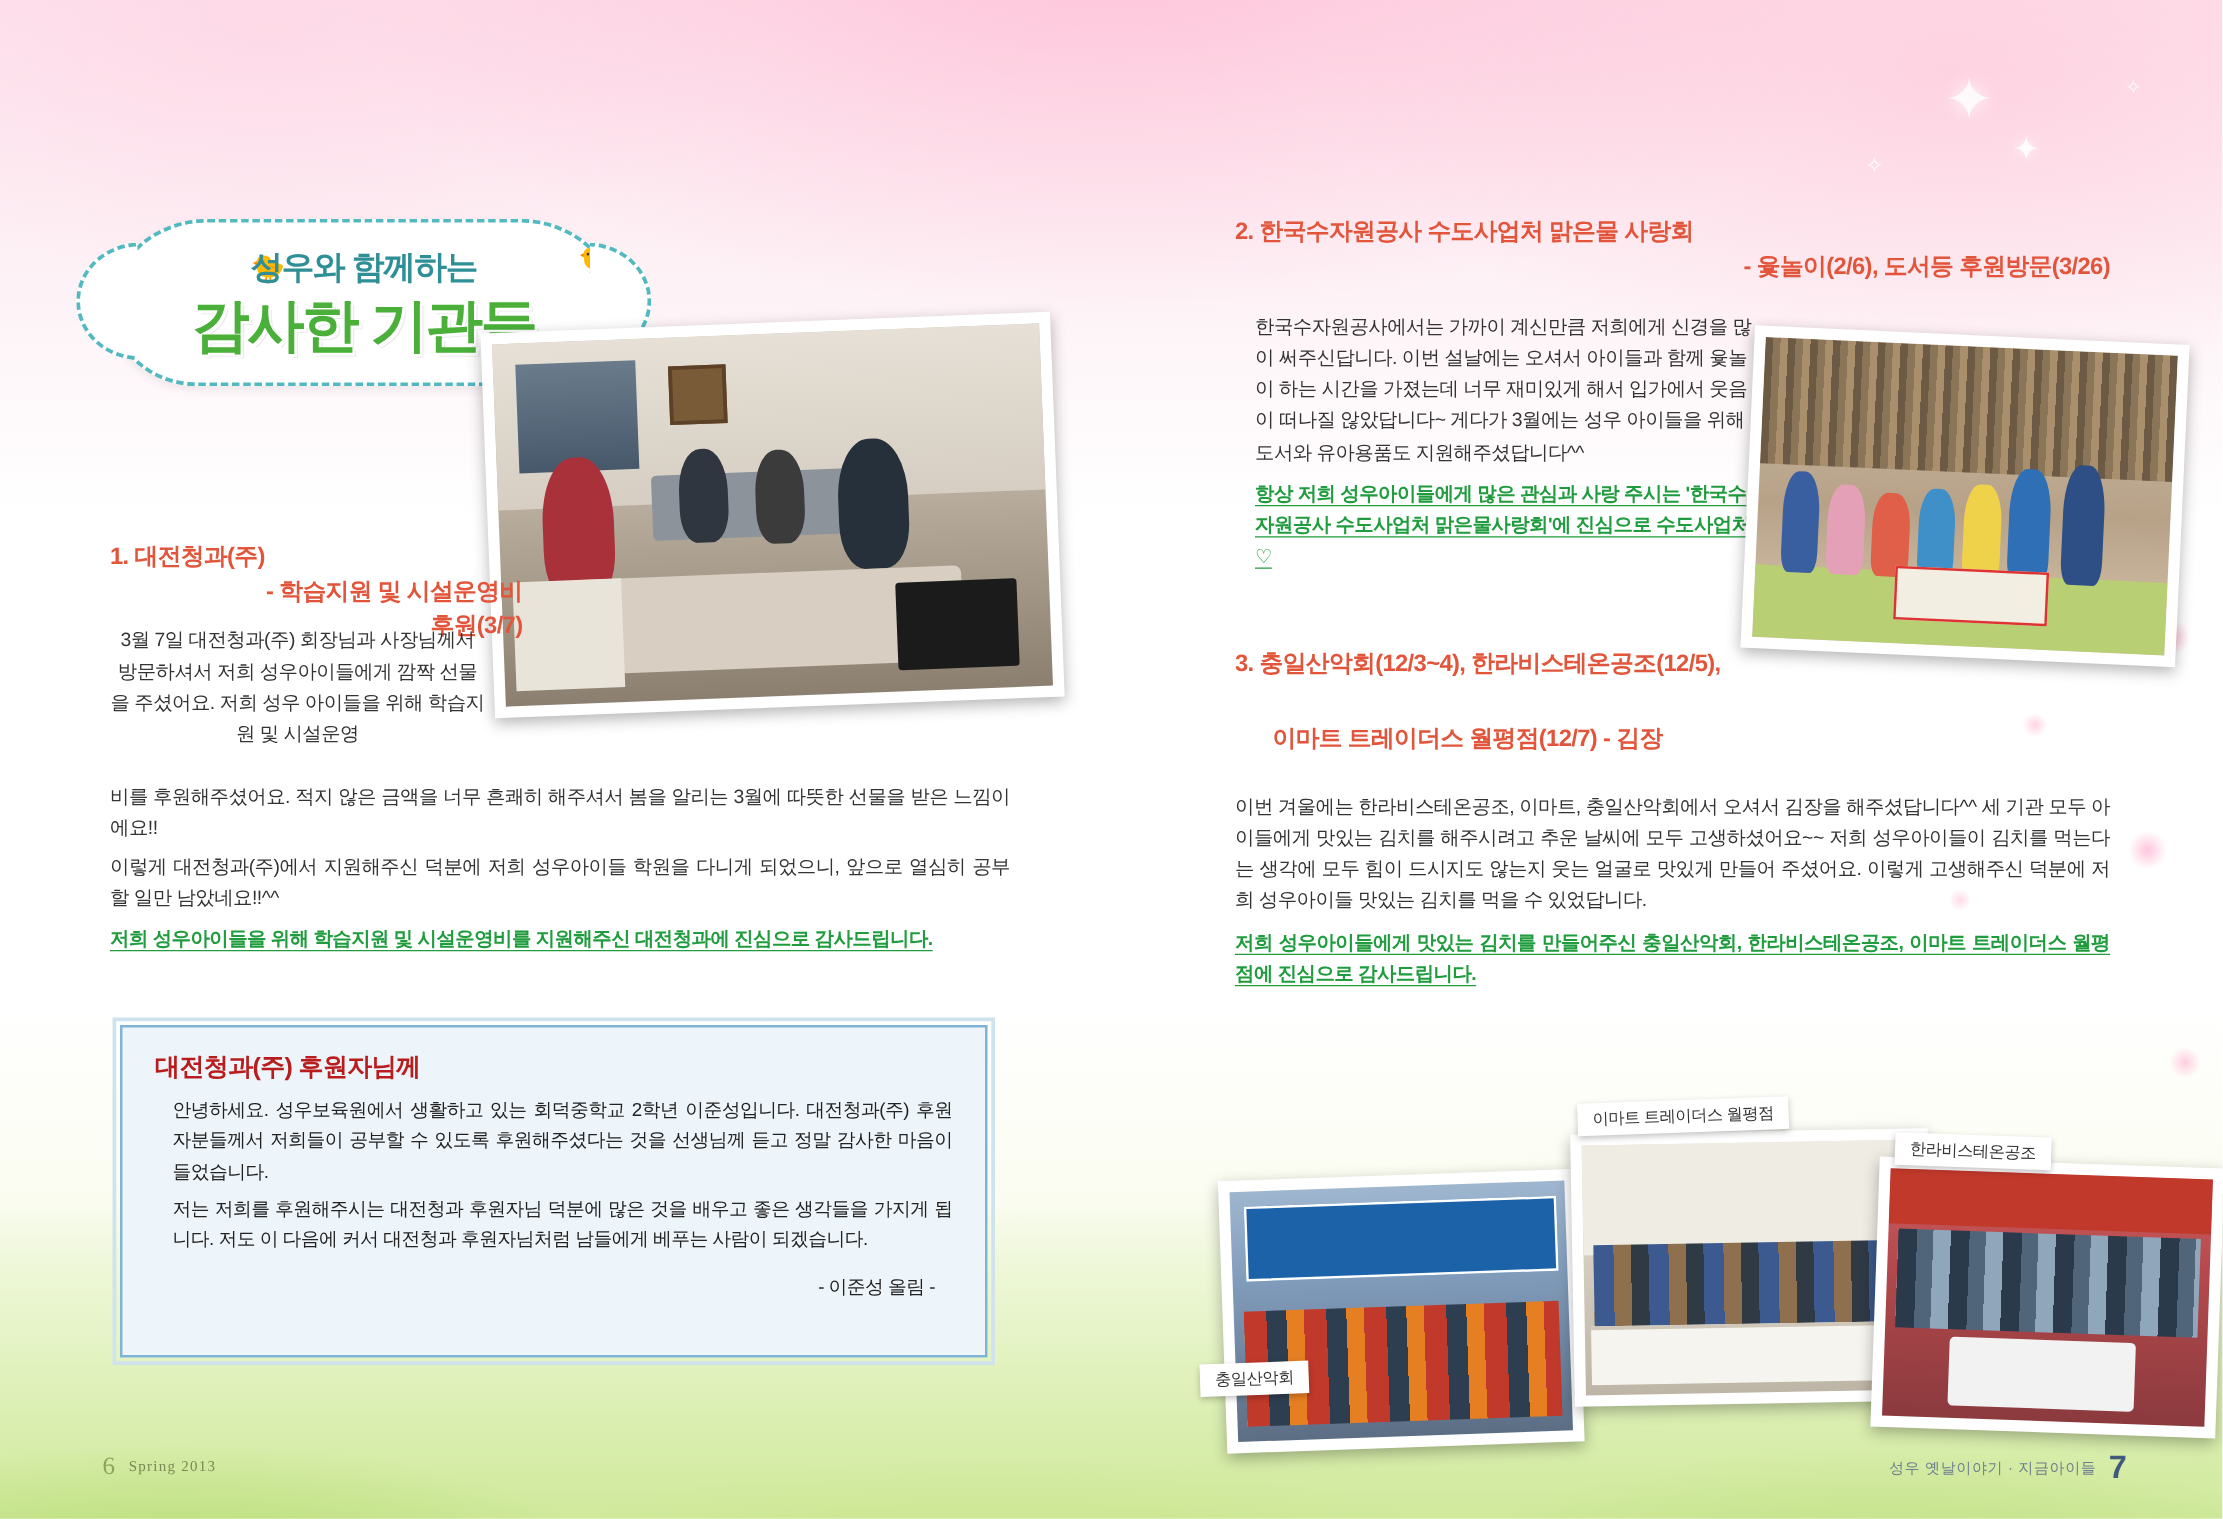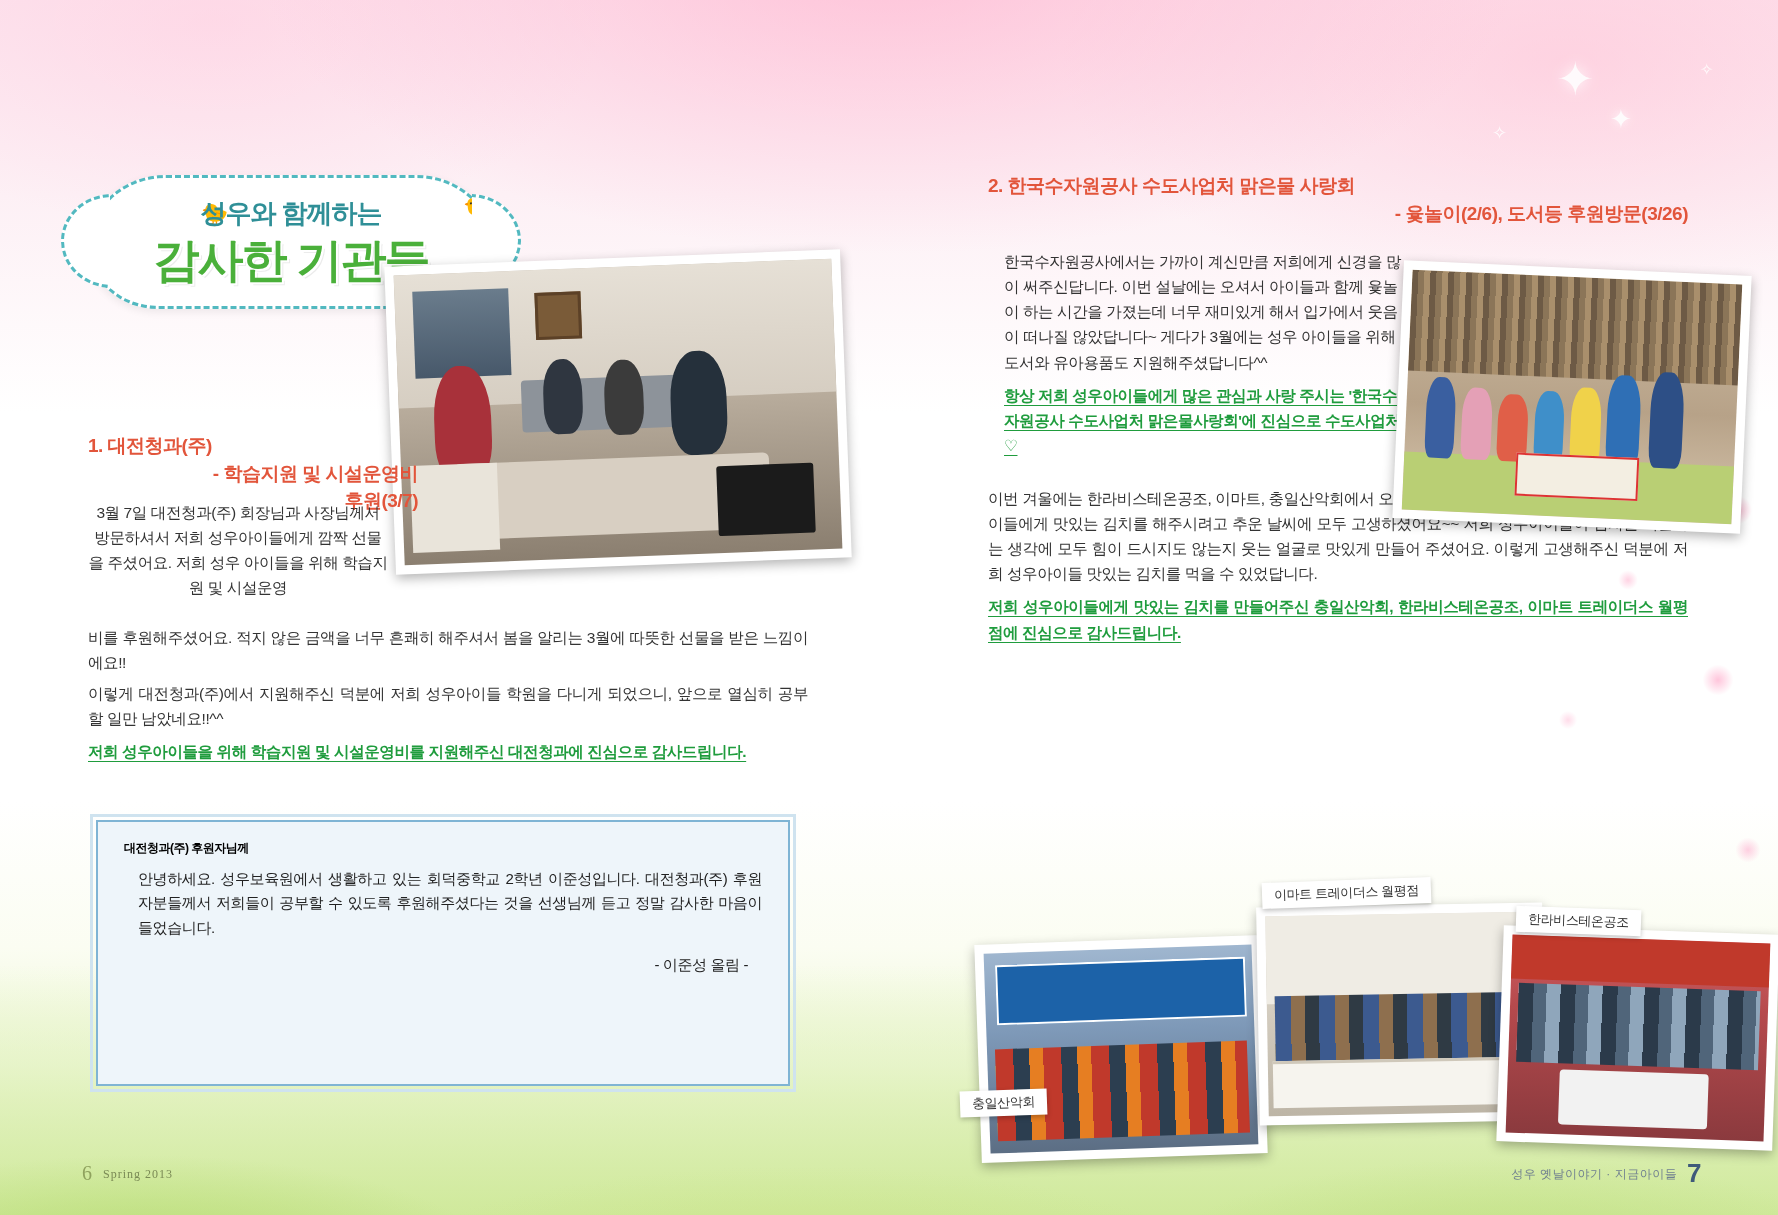--- a/index.html
+++ b/index.html
@@ -154,21 +154,21 @@
   .h-row{position:absolute;left:3%;top:24%;width:94%;height:40%;
     background:repeating-linear-gradient(90deg,#2b3a4a 0 15px,#50657a 15px 28px,#8fa6bb 28px 42px);}
   .h-tub{position:absolute;left:20%;bottom:5%;width:58%;height:28%;background:#f2f2f2;border-radius:4px;}
 
   
   .letter{
     position:absolute;left:96px;top:820px;width:690px;height:262px;
     background:#eef5fa;border:2px solid #7fb4d4;outline:3px solid #cfe3ef;outline-offset:3px;
   }
   .letter h3{
-    margin:0;padding:18px 0 4px 26px;font-size:12px;color:#000000;font-weight:bold;letter-spacing:-.5px;
+    margin:0;padding:18px 0 4px 26px;font-size:20px;color:#b91c1c;font-weight:bold;letter-spacing:-.5px;
   }
   .letter p{
     margin:6px 26px 0 40px;font-size:15px;color:#222;line-height:1.62;letter-spacing:-.4px;text-align:justify;
   }
   .letter .sign{
     margin:16px 40px 0 0;text-align:right;font-size:15px;color:#222;letter-spacing:-.4px;
   }
 
   
   .foot-left{position:absolute;left:82px;bottom:30px;font-size:12px;color:#7a8a55;letter-spacing:1px;font-family:Liberation Serif, serif;}
@@ -223,35 +223,40 @@
 
 <div class="left-flow">
   <p class="body">비를 후원해주셨어요. 적지 않은 금액을 너무 흔쾌히 해주셔서 봄을 알리는 3월에 따뜻한 선물을 받은 느낌이에요!!</p>
   <p class="body">이렇게 대전청과(주)에서 지원해주신 덕분에 저희 성우아이들 학원을 다니게 되었으니, 앞으로 열심히 공부할 일만 남았네요!!^^</p>
   <p class="accent">저희 성우아이들을 위해 학습지원 및 시설운영비를 지원해주신 대전청과에 진심으로 감사드립니다.</p>
 </div>
 
 <div class="letter">
   <h3>대전청과(주) 후원자님께</h3>
   <p>안녕하세요. 성우보육원에서 생활하고 있는 회덕중학교 2학년 이준성입니다. 대전청과(주) 후원자분들께서 저희들이 공부할 수 있도록 후원해주셨다는 것을 선생님께 듣고 정말 감사한 마음이 들었습니다.</p>
+  <p>저는 저희를 후원해주시는 대전청과 후원자님 덕분에 많은 것을 배우고 좋은 생각들을 가지게 됩니다. 저도 이 다음에 커서 대전청과 후원자님처럼 남들에게 베푸는 사람이 되겠습니다.</p>
   <div class="sign">- 이준성 올림 -</div>
 </div>
 
 <div class="col-right">
 
   <div>
     <div class="h-num">2. 한국수자원공사 수도사업처 맑은물 사랑회</div>
     <div class="h-sub">- 윷놀이(2/6), 도서등 후원방문(3/26)</div>
   </div>
 
   <div style="width:400px;margin-top:22px;margin-left:16px;">
     <p class="body" style="text-align:left;">한국수자원공사에서는 가까이 계신만큼 저희에게 신경을 많이 써주신답니다. 이번 설날에는 오셔서 아이들과 함께  윷놀이 하는 시간을 가졌는데 너무 재미있게 해서 입가에서 웃음이 떠나질 않았답니다~ 게다가 3월에는 성우 아이들을 위해 도서와 유아용품도 지원해주셨답니다^^</p>
     <p class="accent" style="text-align:left;">항상 저희 성우아이들에게 많은 관심과 사랑 주시는 '한국수자원공사 수도사업처 맑은물사랑회'에 진심으로 수도사업처♡</p>
   </div>
 
+  <div style="margin-top:60px;">
+    <div class="h-num">3. 충일산악회(12/3~4), 한라비스테온공조(12/5),</div>
+    <div class="h-num" style="padding-left:30px;">이마트 트레이더스 월평점(12/7) - 김장</div>
+  </div>
 
   <div style="margin-top:28px;width:700px;">
     <p class="body">이번 겨울에는 한라비스테온공조, 이마트, 충일산악회에서 오셔서 김장을 해주셨답니다^^ 세 기관 모두 아이들에게 맛있는 김치를 해주시려고 추운 날씨에 모두 고생하셨어요~~ 저희 성우아이들이 김치를 먹는다는 생각에 모두 힘이 드시지도 않는지 웃는 얼굴로 맛있게 만들어 주셨어요. 이렇게 고생해주신 덕분에 저희 성우아이들 맛있는 김치를 먹을 수 있었답니다.</p>
     <p class="accent">저희 성우아이들에게 맛있는 김치를 만들어주신 충일산악회, 한라비스테온공조, 이마트 트레이더스 월평점에 진심으로 감사드립니다.</p>
   </div>
 </div>
 
 <div class="photo" id="photo2">
   <div class="inner">
     <div class="lb-shelf"></div>

